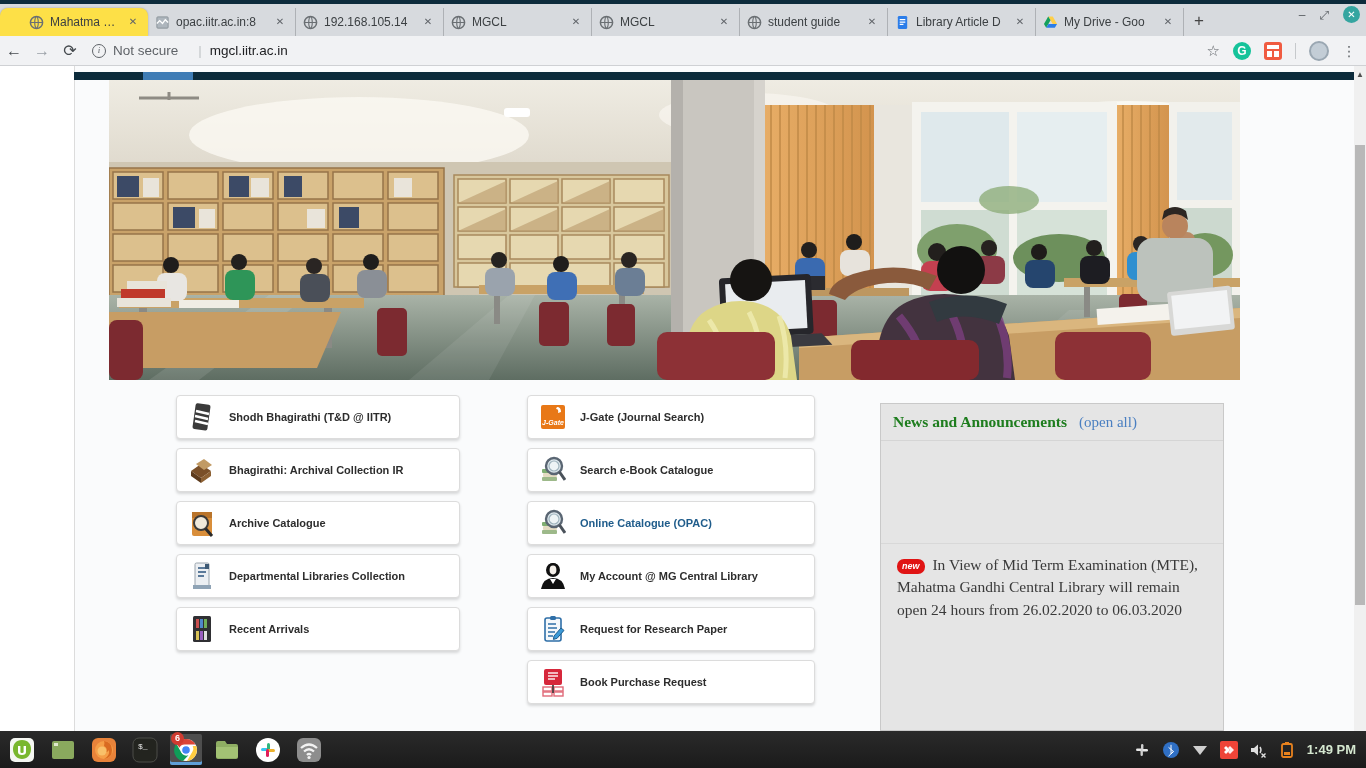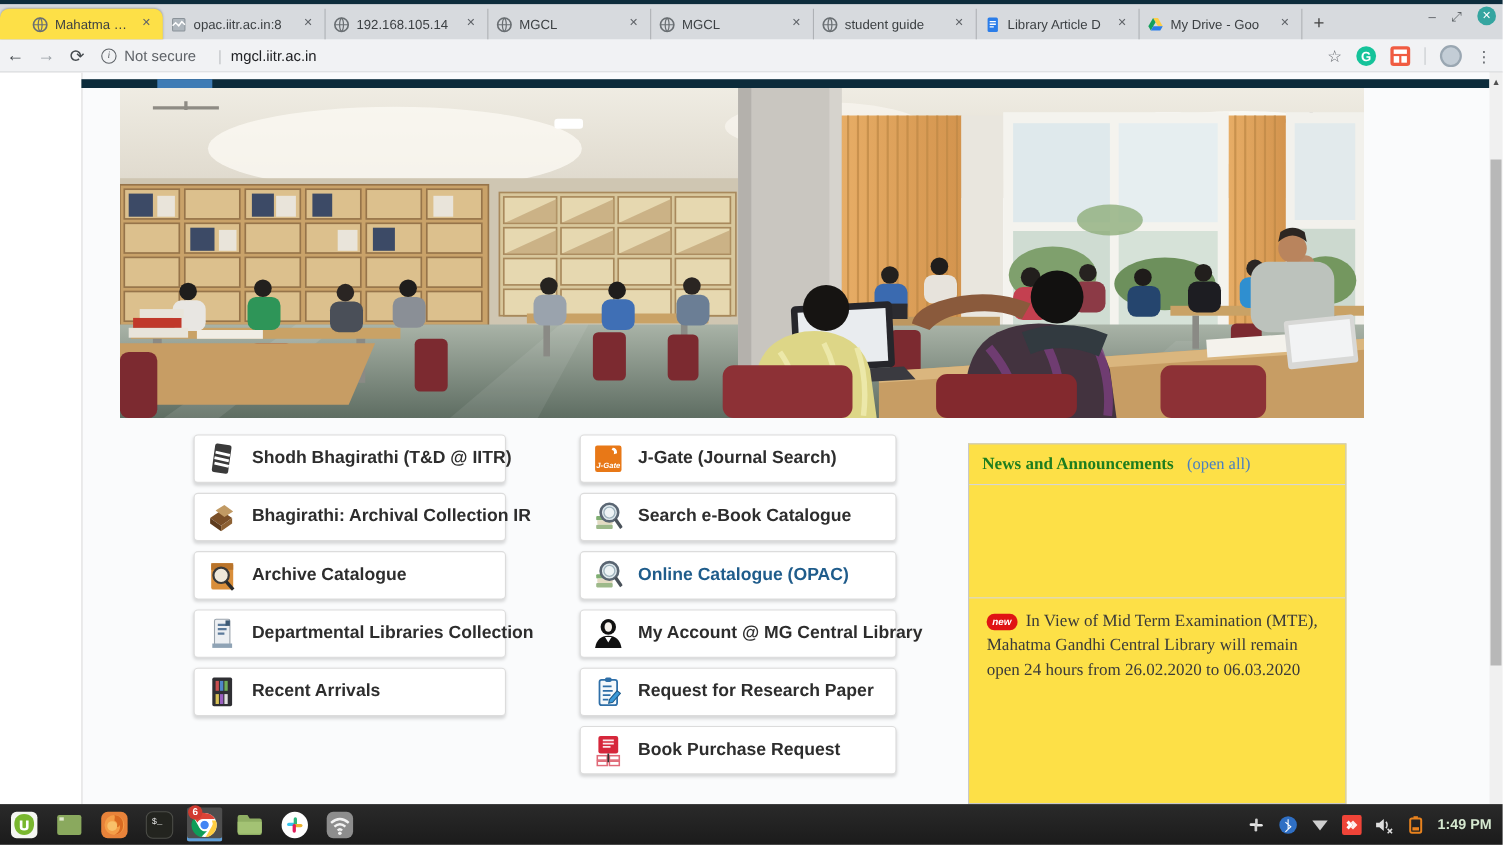--- a/index.html
+++ b/index.html
@@ -41,25 +41,25 @@
   .container-tint { position:absolute; left:74px; top:0; width:1280px; height:665px; background:#fafbfc; border-left:1px solid #dcdcdc; }
   .navstrip { position:absolute; left:74px; top:6px; width:1280px; height:8px; background:#0c2b3b; }
   .navstrip .seg { position:absolute; left:69px; top:0; width:50px; height:8px; background:#3f7cb5; }
   .photo { position:absolute; left:109px; top:14px; width:1131px; height:300px; }
 
   .col { position:absolute; }
   .col-left { left:176px; top:329px; width:284px; }
   .col-mid { left:527px; top:329px; width:288px; }
   .linkcard { height:44px; margin-bottom:9px; background:#fff; border:1px solid #dcdcdc; border-radius:4px;
               box-shadow:0 2px 3px rgba(0,0,0,.14); display:flex; align-items:center; gap:14px; padding:0 12px; }
-  .linkcard .lbl { font-size:16px; font-weight:bold; color:#2d2d2d; white-space:nowrap; }
+  .linkcard .lbl { font-size:11px; font-weight:bold; color:#2d2d2d; white-space:nowrap; }
   .linkcard .lbl.blue { color:#1f5c8b; }
   .lico { width:26px; height:30px; flex:0 0 26px; }
 
-  .news { position:absolute; left:880px; top:337px; width:344px; height:328px; background:#fde047; border:1px solid #c9c9c9; overflow:hidden; font-family:"Liberation Serif", serif; }
+  .news { position:absolute; left:880px; top:337px; width:344px; height:328px; background:#e5e5e5; border:1px solid #c9c9c9; overflow:hidden; font-family:"Liberation Serif", serif; }
   .news-head { display:flex; align-items:center; gap:12px; padding:9px 12px; border-bottom:1px solid #d5d5d5; }
   .news-title { color:#1e7d1e; font-weight:bold; font-size:15.5px; }
   .news-readall { color:#4a7fc1; font-size:15px; }
   .news-spacer { height:102px; }
   .news-item { padding:10px 16px 12px 16px; font-size:15.5px; color:#3a3a3a; line-height:1.45; border-top:1px solid #d8d8d8; }
   .news-item:first-of-type { border-top:none; }
   .new-badge { display:inline-block; background:#e01414; color:#fff; font-family:"Liberation Sans", sans-serif;
                font-size:9px; font-style:italic; font-weight:bold; padding:1px 5px; border-radius:7px; margin-right:4px; position:relative; top:-1px; }
 
   .scrollbar { position:absolute; right:0; top:66px; width:12px; height:665px; background:#f0f0f0; }

